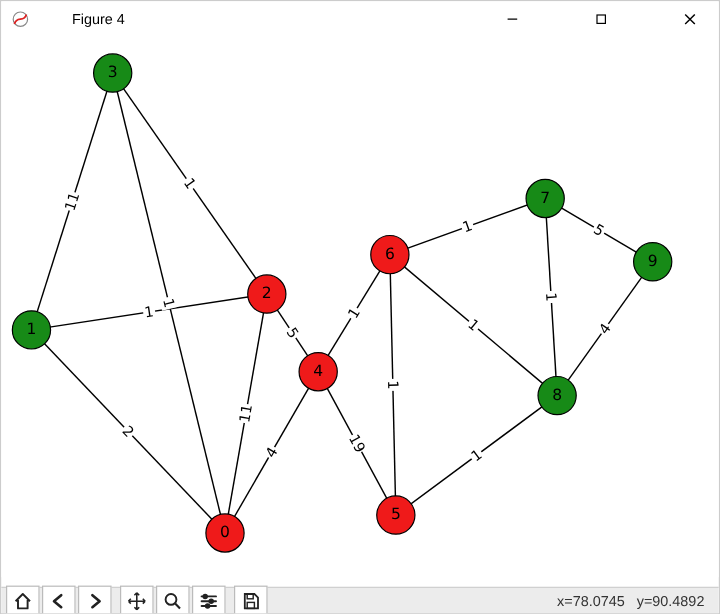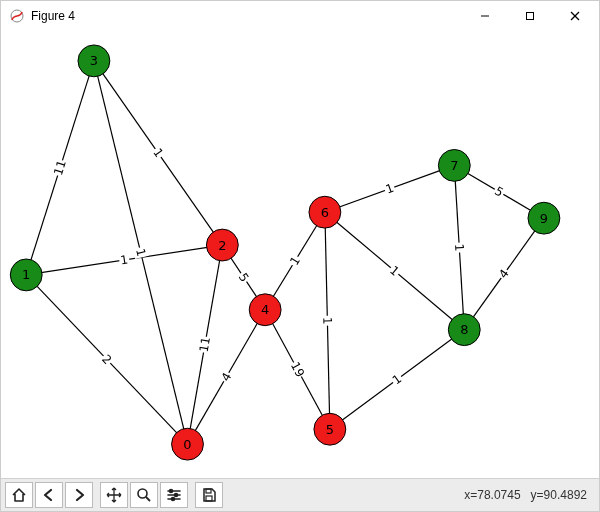--- a/index.html
+++ b/index.html
@@ -14,20 +14,21 @@
     position: relative;
     border: 1px solid #ccc;
   }
   .titlebar {
     height: 30px;
     display: flex;
     align-items: center;
     padding: 0 2px 0 8px;
     background: #fff;
     color: #000;
+    gap: 29px;
   }
   .titlebar .app-icon {
     width: 16px; height: 16px;
     margin-right: 6px;
     display: inline-flex;
   }
   .titlebar .title { flex: 0 0 auto; }
   .titlebar .spacer { flex: 1; }
   .win-btn {
     width: 45px;
@@ -42,21 +43,21 @@
     left: 0; right: 0;
     top: 30px;
     bottom: 30px;
     background: #fff;
   }
   .canvas-area svg { width: 100%; height: 100%; }
   .toolbar {
     position: absolute;
     left: 0; right: 0;
     bottom: 0;
-    height: 33px;
+    height: 22px;
     background: #ececec;
     border-top: 1px solid #d0d0d0;
     display: flex;
     align-items: center;
     padding: 0 4px;
   }
   .tool-btn {
     width: 28px;
     height: 26px;
     border: 1px solid #bbb;

